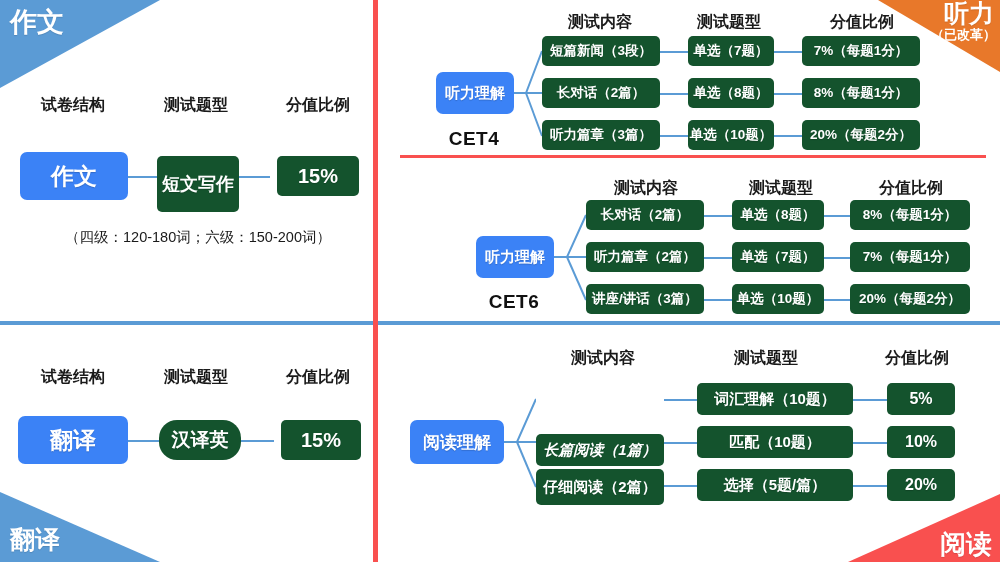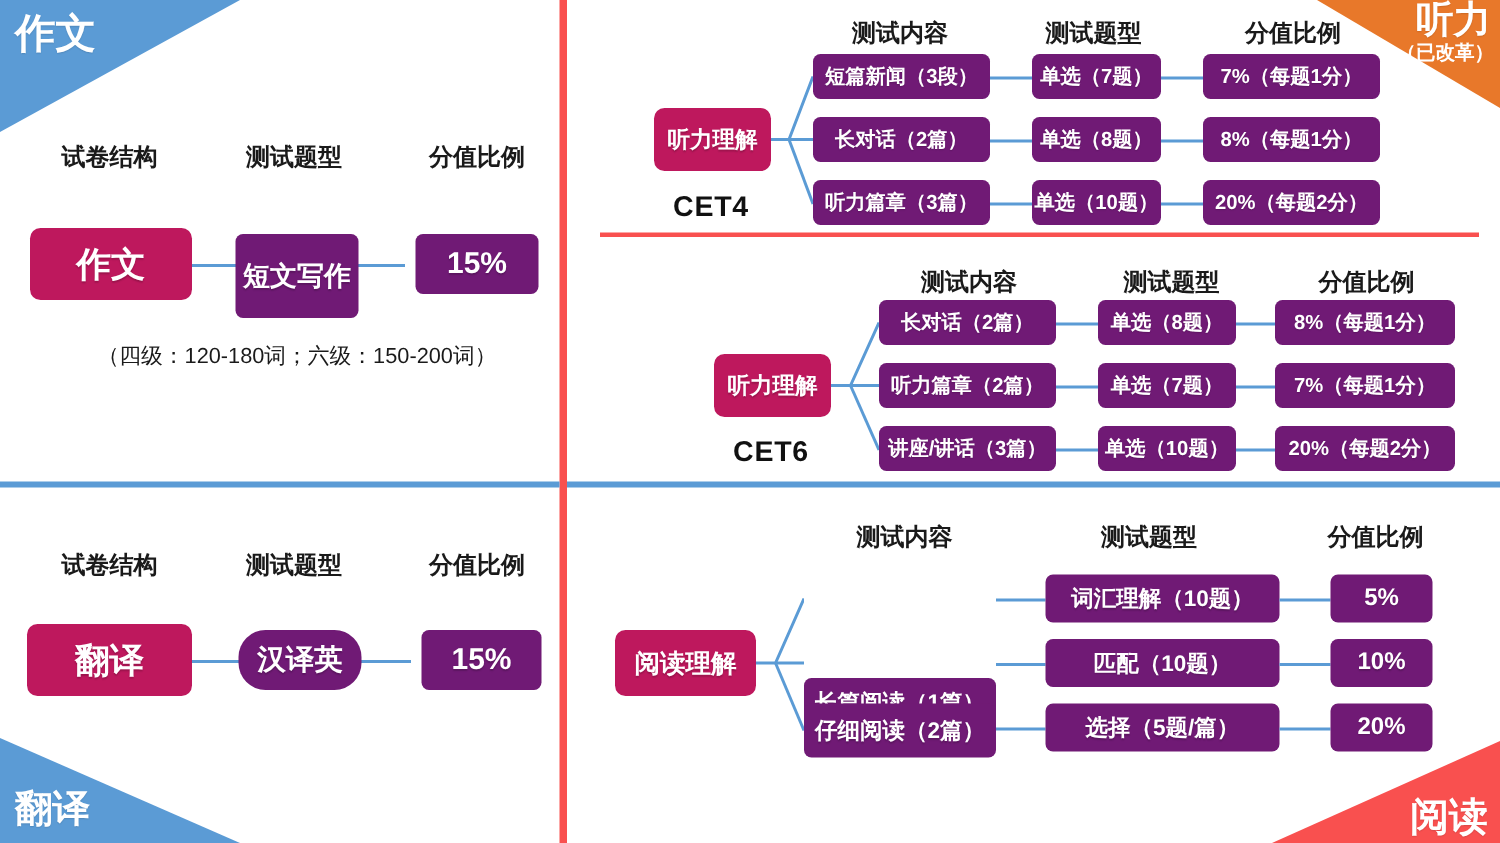--- a/index.html
+++ b/index.html
@@ -81,22 +81,22 @@
   }
 
   
   .node{
     position:absolute;box-sizing:border-box;
     display:flex;align-items:center;justify-content:center;
     color:#ffffff;font-weight:bold;white-space:nowrap;
     border-radius:5px;
     text-shadow:0 1px 1px rgba(0,0,0,.18);
   }
-  .node.red{background:#be185d;border-radius:7px;}
-  .node.blue{background:#701a75;}
+  .node.red{background:#3b82f6;border-radius:7px;}
+  .node.blue{background:#14532d;}
 
   
   .conn{position:absolute;background:#5b9bd5;height:2px;}
   .branch{position:absolute;}
   .branch svg{display:block;}
 
   
   .cet-label{
     position:absolute;font-weight:bold;color:#111;
     font-size:19px;letter-spacing:.5px;white-space:nowrap;
@@ -239,21 +239,21 @@
   <div class="node red" style="left:410px;top:420px;width:94px;height:44px;font-size:17px;">阅读理解</div>
 
   <div class="branch" style="left:504px;top:385px;">
     <svg width="32" height="118" viewBox="0 0 32 118">
       <path d="M0 57 L13 57 L32 14" stroke="#5b9bd5" stroke-width="2" fill="none"></path>
       <path d="M13 57 L32 57" stroke="#5b9bd5" stroke-width="2" fill="none"></path>
       <path d="M13 57 L32 102" stroke="#5b9bd5" stroke-width="2" fill="none"></path>
     </svg>
   </div>
 
-  <div class="node blue" style="left:536px;top:452px;width:128px;height:32px;font-size:15px;">长篇阅读（1篇）</div>
+  <div class="node blue" style="left:536px;top:434px;width:128px;height:32px;font-size:15px;font-style:italic;">长篇阅读（1篇）</div>
   <div class="node blue" style="left:536px;top:469px;width:128px;height:36px;font-size:15px;">仔细阅读（2篇）</div>
 
   <div class="conn" style="left:664px;top:399px;width:33px;"></div>
   <div class="conn" style="left:664px;top:442px;width:33px;"></div>
   <div class="conn" style="left:664px;top:485px;width:33px;"></div>
 
   <div class="node blue" style="left:697px;top:383px;width:156px;height:32px;font-size:15px;">词汇理解（10题）</div>
   <div class="node blue" style="left:697px;top:426px;width:156px;height:32px;font-size:15px;">匹配（10题）</div>
   <div class="node blue" style="left:697px;top:469px;width:156px;height:32px;font-size:15px;">选择（5题/篇）</div>
 

